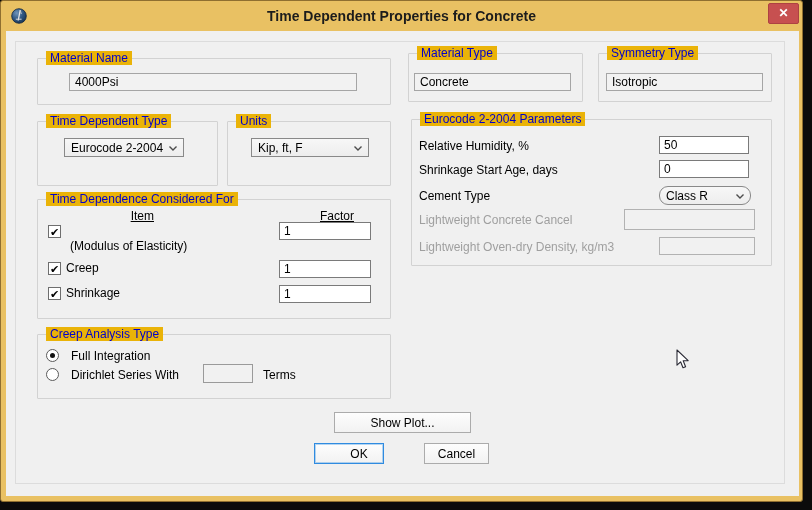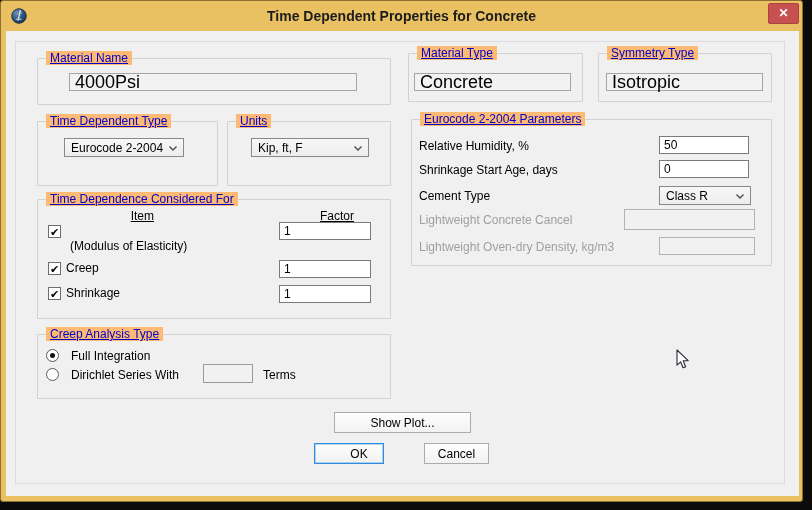--- a/index.html
+++ b/index.html
@@ -16,28 +16,28 @@
   .closebtn{position:absolute;right:3px;top:2px;width:31px;height:21px;background:#c75050;
             border:1px solid #ad4242;border-radius:2px;color:#fff;font-size:12px;font-weight:bold;
             text-align:center;line-height:19px;cursor:default;}
 
   .client{position:absolute;left:5px;top:30px;width:793px;height:465px;background:#f0f0f0;}
   .panel{position:absolute;left:9px;top:10px;width:770px;height:443px;
          border:1px solid #dcdcdc;background:#f0f0f0;}
 
   
   .grp{position:absolute;border:1px solid #d2d2d2;border-radius:1px;}
-  .grp-label{position:absolute;top:-8px;left:8px;background:#fdba74;color:#0000cc;
-             font-size:12px;padding:0 4px;white-space:nowrap;text-decoration:underline;}
+  .grp-label{position:absolute;top:-8px;left:8px;background:#eab308;color:#0000cc;
+             font-size:12px;padding:0 4px;white-space:nowrap;}
 
   .lbl{position:absolute;font-size:12px;color:#000;white-space:nowrap;}
   .lbl.dis{color:#9f9f9f;}
   .hdr{position:absolute;font-size:12px;color:#000;text-decoration:underline;text-align:right;}
 
-  .ro-field{position:absolute;background:#f2f2f2;border:1px solid #a5a5a5;font-size:18px;
+  .ro-field{position:absolute;background:#f2f2f2;border:1px solid #a5a5a5;font-size:12px;
             color:#000;padding:0 5px;display:flex;align-items:center;white-space:nowrap;}
   input.txt{position:absolute;background:#fff;border:1px solid #7a7a7a;font-size:12px;
             color:#000;padding:8px 4px;margin:0;}
   .dis-box{position:absolute;background:#f1f1f1;border:1px solid #b2b2b2;}
 
   .combo{position:absolute;background:linear-gradient(#f7f7f7,#ededed);border:1px solid #898989;
          font-size:12px;color:#000;display:flex;align-items:center;padding:0 6px;cursor:default;}
   .combo .chev{position:absolute;right:6px;top:50%;margin-top:-2px;}
 
   .chk{position:absolute;width:13px;height:13px;background:#fff;border:1px solid #6e6e6e;
@@ -153,21 +153,21 @@
       <div class="lbl" style="left:257px;top:337px;">Terms</div>
 
       <div class="grp" style="left:405px;top:88px;width:361px;height:147px;">
         <span class="grp-label">Eurocode 2-2004 Parameters</span>
       </div>
       <div class="lbl" style="left:413px;top:108px;">Relative Humidity, %</div>
       <input class="txt" style="left: 653px; top: 105px; width: 90px; height: 18px;" value="50">
       <div class="lbl" style="left:413px;top:132px;">Shrinkage Start Age, days</div>
       <input class="txt" style="left: 653px; top: 129px; width: 90px; height: 18px;" value="0">
       <div class="lbl" style="left:413px;top:158px;">Cement Type</div>
-      <div class="combo" style="left:653px;top:155px;width:92px;height:19px;">
+      <div class="combo" style="left:653px;top:155px;width:92px;height:19px;border-radius:9px;">
         <span>Class R</span>
         <svg class="chev" width="8" height="5" viewBox="0 0 8 5">
           <path d="M0.5 0.5 L4 4 L7.5 0.5" stroke="#4d4d4d" stroke-width="1.4" fill="none"></path>
         </svg>
       </div>
       <div class="lbl dis" style="left:413px;top:182px;">Lightweight Concrete Cancel</div>
       <div class="dis-box" style="left:618px;top:178px;width:131px;height:21px;"></div>
       <div class="lbl dis" style="left:413px;top:209px;">Lightweight Oven-dry Density, kg/m3</div>
       <div class="dis-box" style="left:653px;top:206px;width:96px;height:18px;"></div>
 

